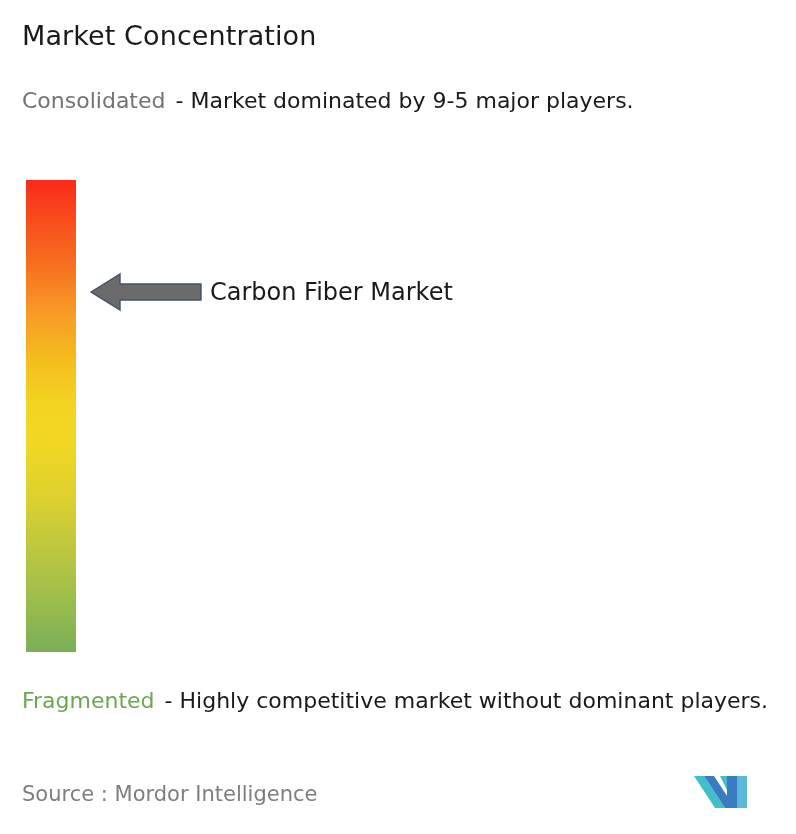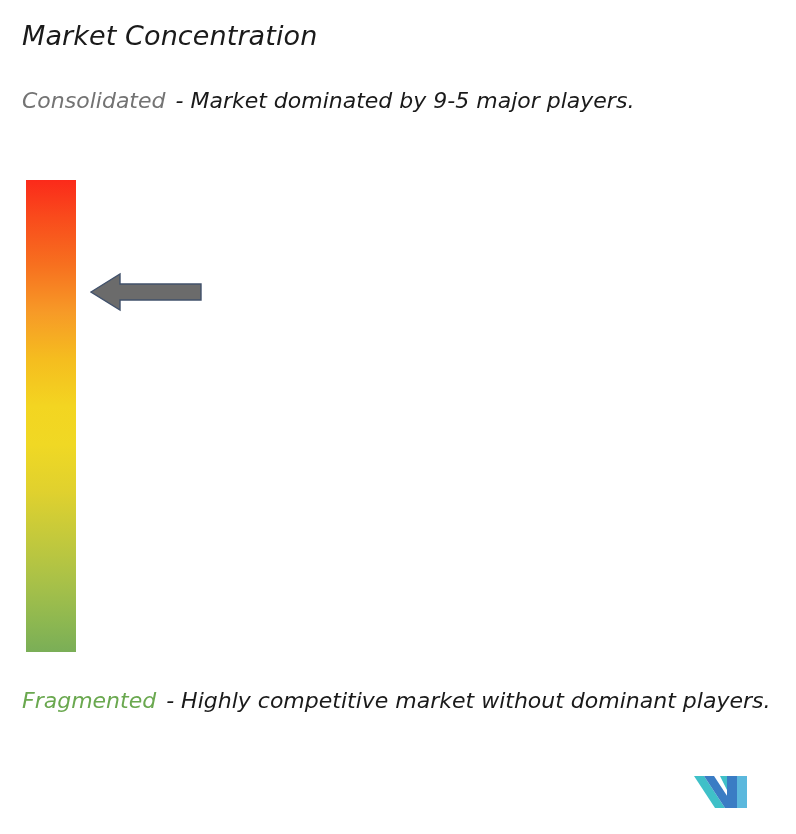--- a/index.html
+++ b/index.html
@@ -12,21 +12,20 @@
     height: 834px;
     position: relative;
     font-family: "DejaVu Sans", sans-serif;
     -webkit-font-smoothing: antialiased;
     overflow: hidden;
   }
 
   .page {
     position: absolute;
     inset: 0;
-    font-style: italic;
   }
 
   
   .chart-title {
     position: absolute;
     left: 22px;
     top: 18px;
     font-size: 27px;
     line-height: 36px;
     color: #1a1a1a;
@@ -141,25 +140,27 @@
   </div>
 
   <div class="scale-bar"></div>
 
   <div class="pointer-arrow">
     <svg width="112" height="42" viewBox="0 0 112 42" xmlns="http://www.w3.org/2000/svg">
       <polygon points="1,21 30,3 30,13 111,13 111,29 30,29 30,39" fill="#6b6b6b" stroke="#41516b" stroke-width="1.4" stroke-linejoin="miter"></polygon>
     </svg>
   </div>
 
+  <div class="pointer-label">Carbon Fiber Market</div>
 
   <div class="caption-bottom">
     <span class="kw-fragmented">Fragmented</span><span class="kw-sep"></span><span>- Highly competitive market without dominant players.</span>
   </div>
 
+  <div class="source-line">Source :  Mordor Intelligence</div>
 
   <div class="brand-logo">
     <svg width="62" height="44" viewBox="0 0 62 44" xmlns="http://www.w3.org/2000/svg">
 
       <polygon points="0,6 10,6 31,38 21,38" fill="#3fc0c8"></polygon>
 
       <polygon points="10,6 20,6 41,38 31,38" fill="#3a7cc4"></polygon>
 
       <polygon points="20,6 30,6 30,38 20,38" fill="#5bb8dd" opacity="0.0"></polygon>
 

